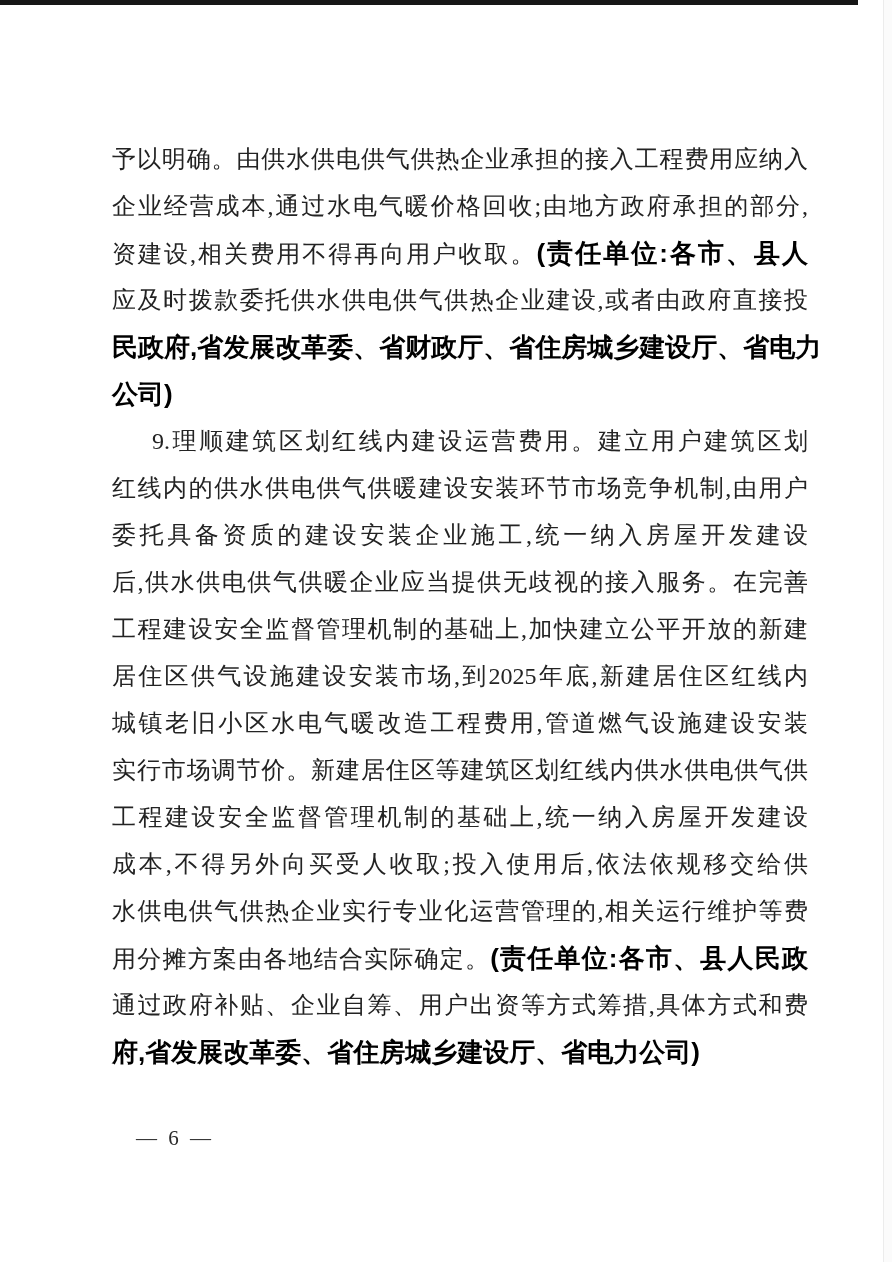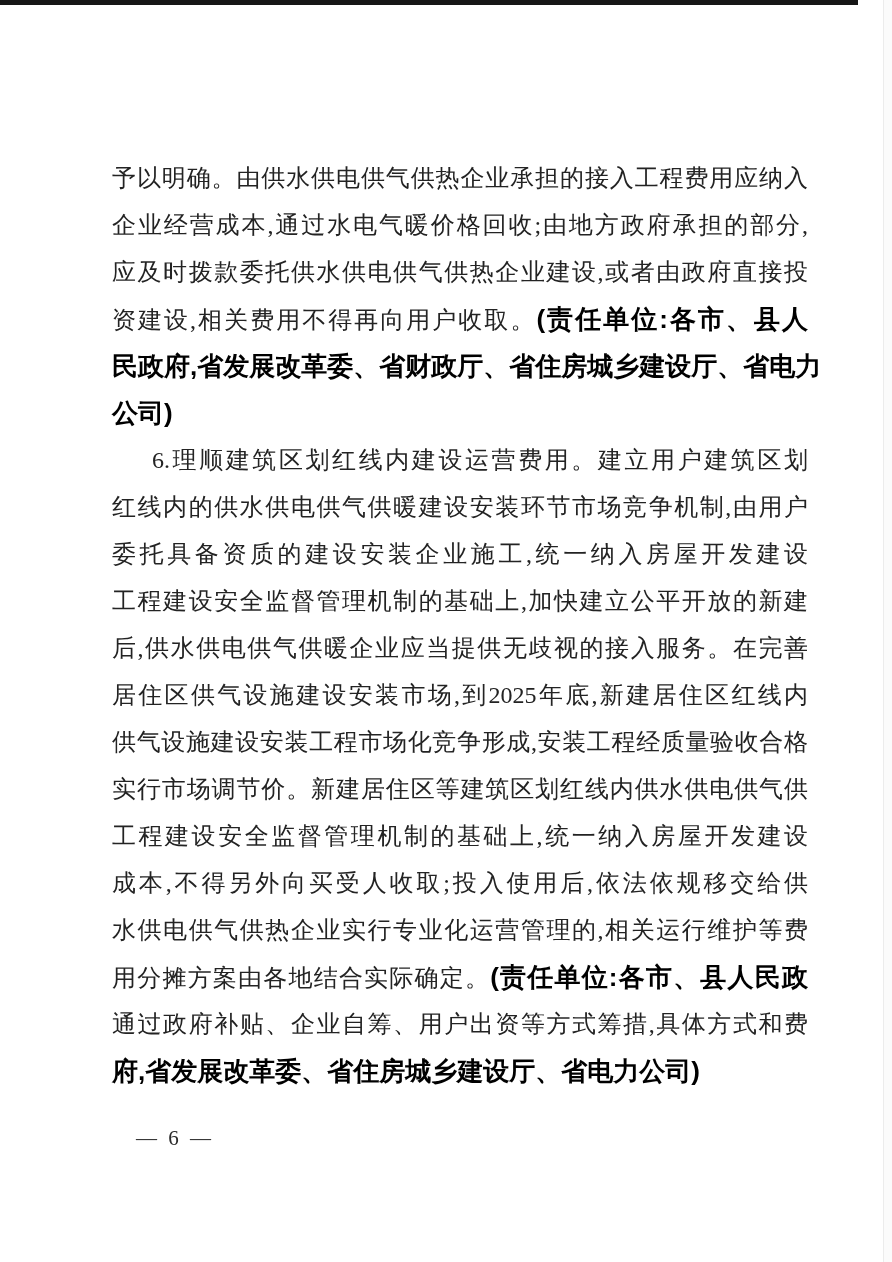--- a/index.html
+++ b/index.html
@@ -31,21 +31,21 @@
   }
   .right-edge-band {
     position: absolute;
     left: 884px; top: 0;
     width: 8px; height: 1262px;
     background: #fbfbfb;
   }
   
   .doc-lines {
     position: absolute;
-    left: 112px; top: 155px;
+    left: 112px; top: 136px;
     width: 696px;
   }
   .line {
     height: 47px;
     line-height: 47px;
     font-size: 24px;
     color: #232323;
     text-align: justify;
     text-align-last: justify;
     text-justify: inter-character;
@@ -79,31 +79,31 @@
 <body>
 
 <div class="page">
   <div class="top-edge"></div>
   <div class="right-edge-band"></div>
   <div class="right-edge-line"></div>
 
   <div class="doc-lines">
       <div class="line"><span class="seg">予以明确。由供水供电供气供热企业承担的接入工程费用应纳入</span></div>
       <div class="line"><span class="seg">企业经营成本,通过水电气暖价格回收;由地方政府承担的部分,</span></div>
+      <div class="line"><span class="seg">资建设,相关费用不得再向用户收取。</span><span class="em-seg">(责任单位:各市、县人</span></div>
       <div class="line"><span class="seg">应及时拨款委托供水供电供气供热企业建设,或者由政府直接投</span></div>
-      <div class="line"><span class="seg">资建设,相关费用不得再向用户收取。</span><span class="em-seg">(责任单位:各市、县人</span></div>
       <div class="line"><span class="em-seg">民政府,省发展改革委、省财政厅、省住房城乡建设厅、省电力</span></div>
       <div class="line left"><span class="em-seg">公司)</span></div>
-      <div class="line indent"><span class="seg">6.理顺建筑区划红线内建设运营费用。建立用户建筑区划</span></div>
+      <div class="line indent"><span class="seg">9.理顺建筑区划红线内建设运营费用。建立用户建筑区划</span></div>
       <div class="line"><span class="seg">红线内的供水供电供气供暖建设安装环节市场竞争机制,由用户</span></div>
       <div class="line"><span class="seg">委托具备资质的建设安装企业施工,统一纳入房屋开发建设</span></div>
+      <div class="line"><span class="seg">后,供水供电供气供暖企业应当提供无歧视的接入服务。在完善</span></div>
       <div class="line"><span class="seg">工程建设安全监督管理机制的基础上,加快建立公平开放的新建</span></div>
-      <div class="line"><span class="seg">后,供水供电供气供暖企业应当提供无歧视的接入服务。在完善</span></div>
       <div class="line"><span class="seg">居住区供气设施建设安装市场,到2025年底,新建居住区红线内</span></div>
-      <div class="line"><span class="seg">供气设施建设安装工程市场化竞争形成,安装工程经质量验收合格</span></div>
+      <div class="line"><span class="seg">城镇老旧小区水电气暖改造工程费用,管道燃气设施建设安装</span></div>
       <div class="line"><span class="seg">实行市场调节价。新建居住区等建筑区划红线内供水供电供气供</span></div>
       <div class="line"><span class="seg">工程建设安全监督管理机制的基础上,统一纳入房屋开发建设</span></div>
       <div class="line"><span class="seg">成本,不得另外向买受人收取;投入使用后,依法依规移交给供</span></div>
       <div class="line"><span class="seg">水供电供气供热企业实行专业化运营管理的,相关运行维护等费</span></div>
       <div class="line"><span class="seg">用分摊方案由各地结合实际确定。</span><span class="em-seg">(责任单位:各市、县人民政</span></div>
       <div class="line"><span class="seg">通过政府补贴、企业自筹、用户出资等方式筹措,具体方式和费</span></div>
       <div class="line left"><span class="em-seg">府,省发展改革委、省住房城乡建设厅、省电力公司)</span></div>
     </div>
 
   <div class="page-number">— 6 —</div>

